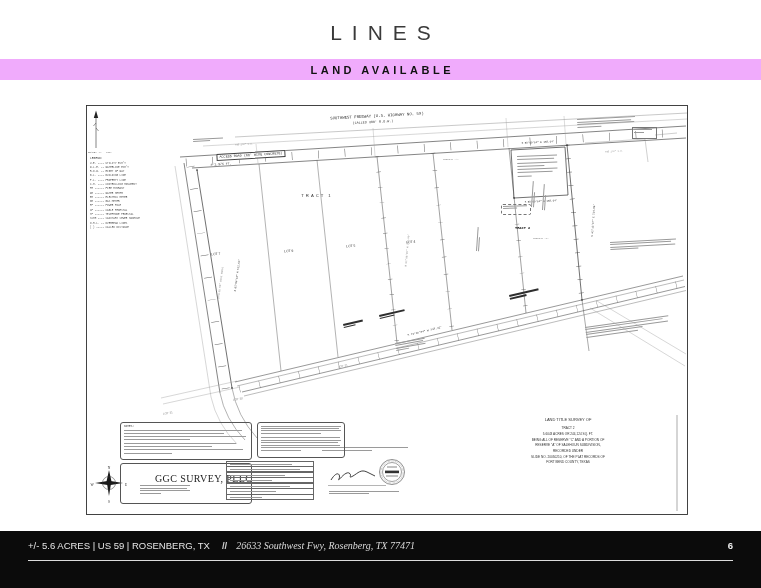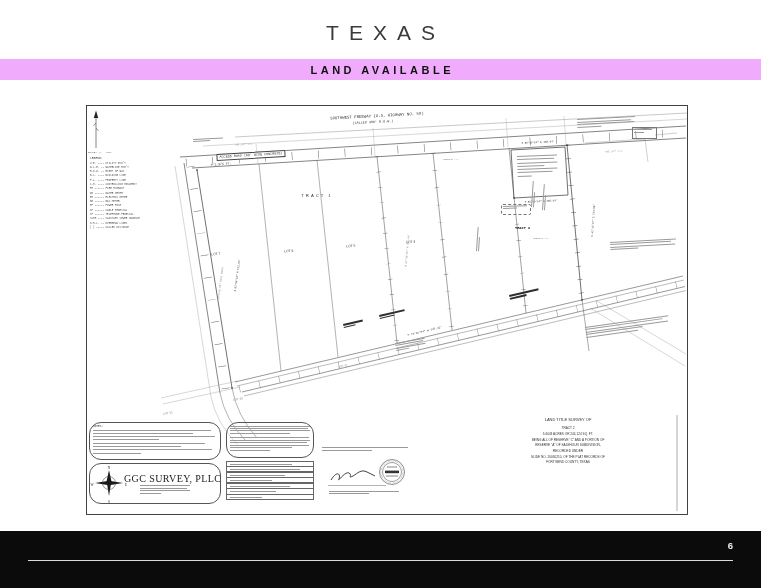--- a/index.html
+++ b/index.html
@@ -28,21 +28,21 @@
   .bars.dk div{background:#2e2e2e;height:1.6px;}
 
   
   .legend{position:absolute;left:5px;top:53px;width:64px;overflow:hidden;}
   .legend .lt{font-size:3px;color:#444;font-family:"Liberation Mono", monospace;margin-bottom:1.5px;}
   .legend ul{margin:0;padding:0;list-style:none;}
   .legend li{font-size:2.6px;line-height:4.3px;color:#555;white-space:nowrap;
              font-family:"Liberation Mono", monospace;}
 
   
-  .bx{position:absolute;border:0.5px solid #555;border-radius:12px;box-sizing:border-box;overflow:hidden;}
+  .bx{position:absolute;border:0.5px solid #555;border-radius:3px;box-sizing:border-box;overflow:hidden;margin-left:31px;}
   .notes-box{left:4px;top:318px;width:132px;height:38px;padding:2px 3px;}
   .notes-box .nt{font-size:2.8px;color:#333;font-family:"Liberation Mono", monospace;margin-bottom:1.6px;}
   .notes-box .ln{height:0.8px;background:#9a9a9a;margin-bottom:2.5px;}
   .logo-box{left:4px;top:359px;width:132px;height:41px;}
   .firm-name{position:absolute;left:34px;top:9px;font-family:"Liberation Serif", serif;
              font-size:10px;color:#1c1c1c;letter-spacing:0.4px;white-space:nowrap;}
   .para-box{left:141px;top:318px;width:88px;height:36px;padding:2.5px 3px;}
   .para-box .ln{height:0.8px;background:#9a9a9a;margin-bottom:1.7px;}
   .cert{position:absolute;left:141px;top:357px;width:88px;}
   .cert .row{height:6.1px;border:0.5px solid #666;margin-top:-0.5px;box-sizing:border-box;}
@@ -62,21 +62,21 @@
   .footer{position:absolute;left:0;bottom:0;width:100%;height:57px;background:#0B0B0B;}
   .footer-line{position:absolute;left:28px;top:9px;color:#e6e6e6;font-size:9.5px;white-space:nowrap;}
   .footer-line .sep{margin:0 9px 0 12px;color:#cfcfcf;font-weight:700;}
   .footer-line .addr{font-family:"Liberation Serif", serif;font-style:italic;font-size:10px;color:#dadada;}
   .pageno{position:absolute;right:28px;top:9px;color:#efefef;font-size:9.5px;font-weight:700;}
   .rule{position:absolute;left:28px;right:28px;top:29px;height:1px;background:#dcdcdc;}
 </style>
 </head>
 <body>
 
-<div class="page-title">TEXAS</div>
+<div class="page-title">LINES</div>
 <div class="banner">
   <span>LAND AVAILABLE</span>
 </div>
 
 <div class="sheet">
 
   <svg width="604" height="412" viewBox="0 0 604 412">
 
     <rect x="1.5" y="1.5" width="601" height="409" fill="none" stroke="#2f2f2f" stroke-width="0.9"></rect>
     <line x1="592" y1="311" x2="592" y2="407" stroke="#555" stroke-width="0.5"></line>
@@ -363,15 +363,18 @@
       <div>RECORDED UNDER</div>
       <div>SLIDE NO. 20050210, OF THE PLAT RECORDS OF</div>
       <div>FORT BEND COUNTY, TEXAS</div>
     </div>
 
   <div class="dash-box"></div>
   <div class="tiny-rect"></div>
 </div>
 
 <div class="footer">
+  <div class="footer-line">
+    <span>+/- 5.6 ACRES | US 59 | ROSENBERG, TX</span><span class="sep">//</span><span class="addr">26633 Southwest Fwy, Rosenberg, TX 77471</span>
+  </div>
   <span class="pageno">6</span>
   <div class="rule"></div>
 </div>
 
 </body></html>

